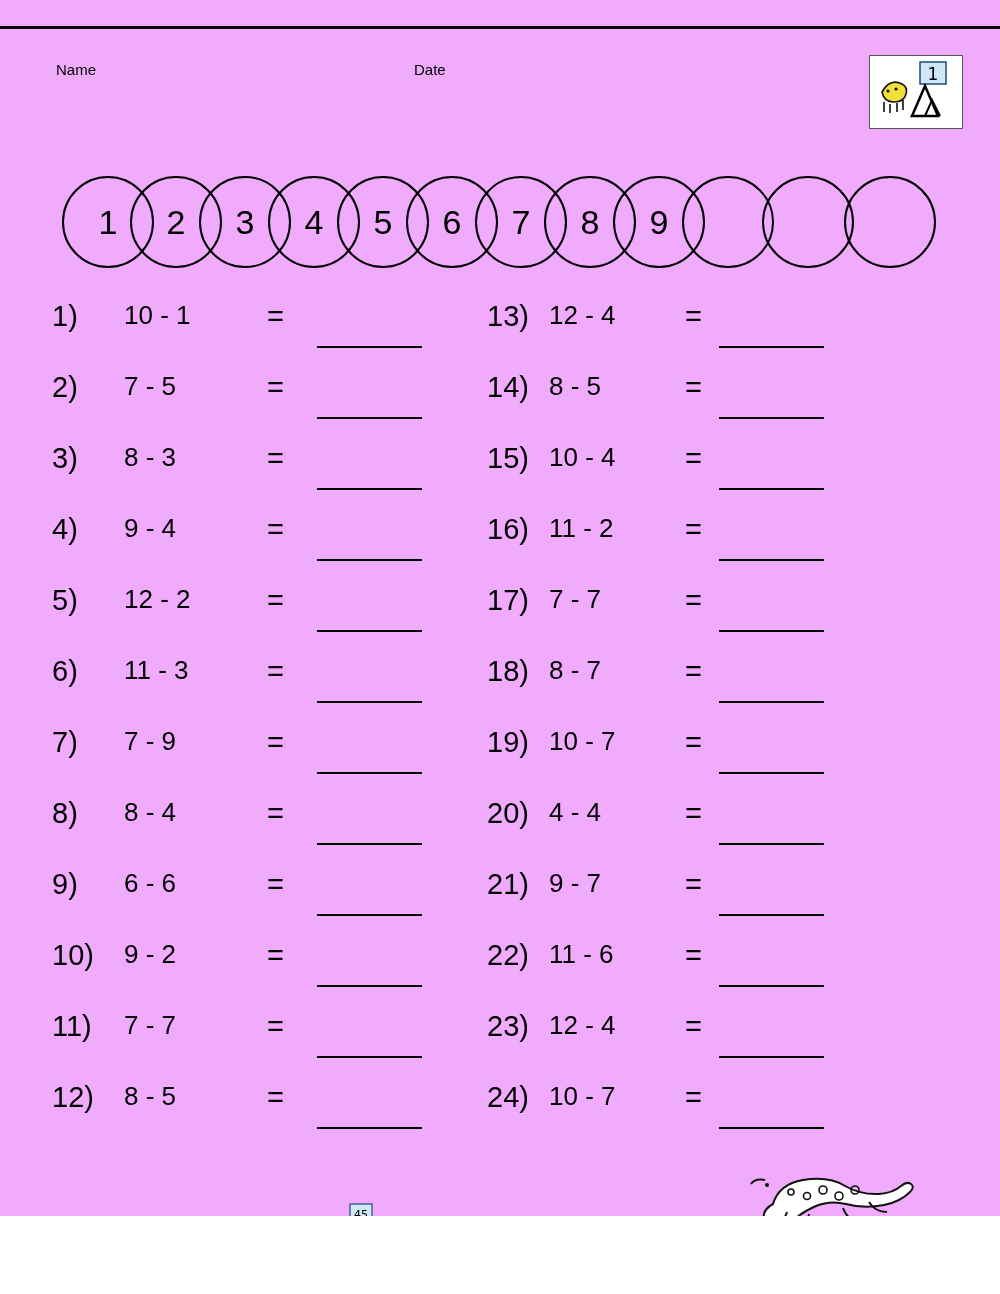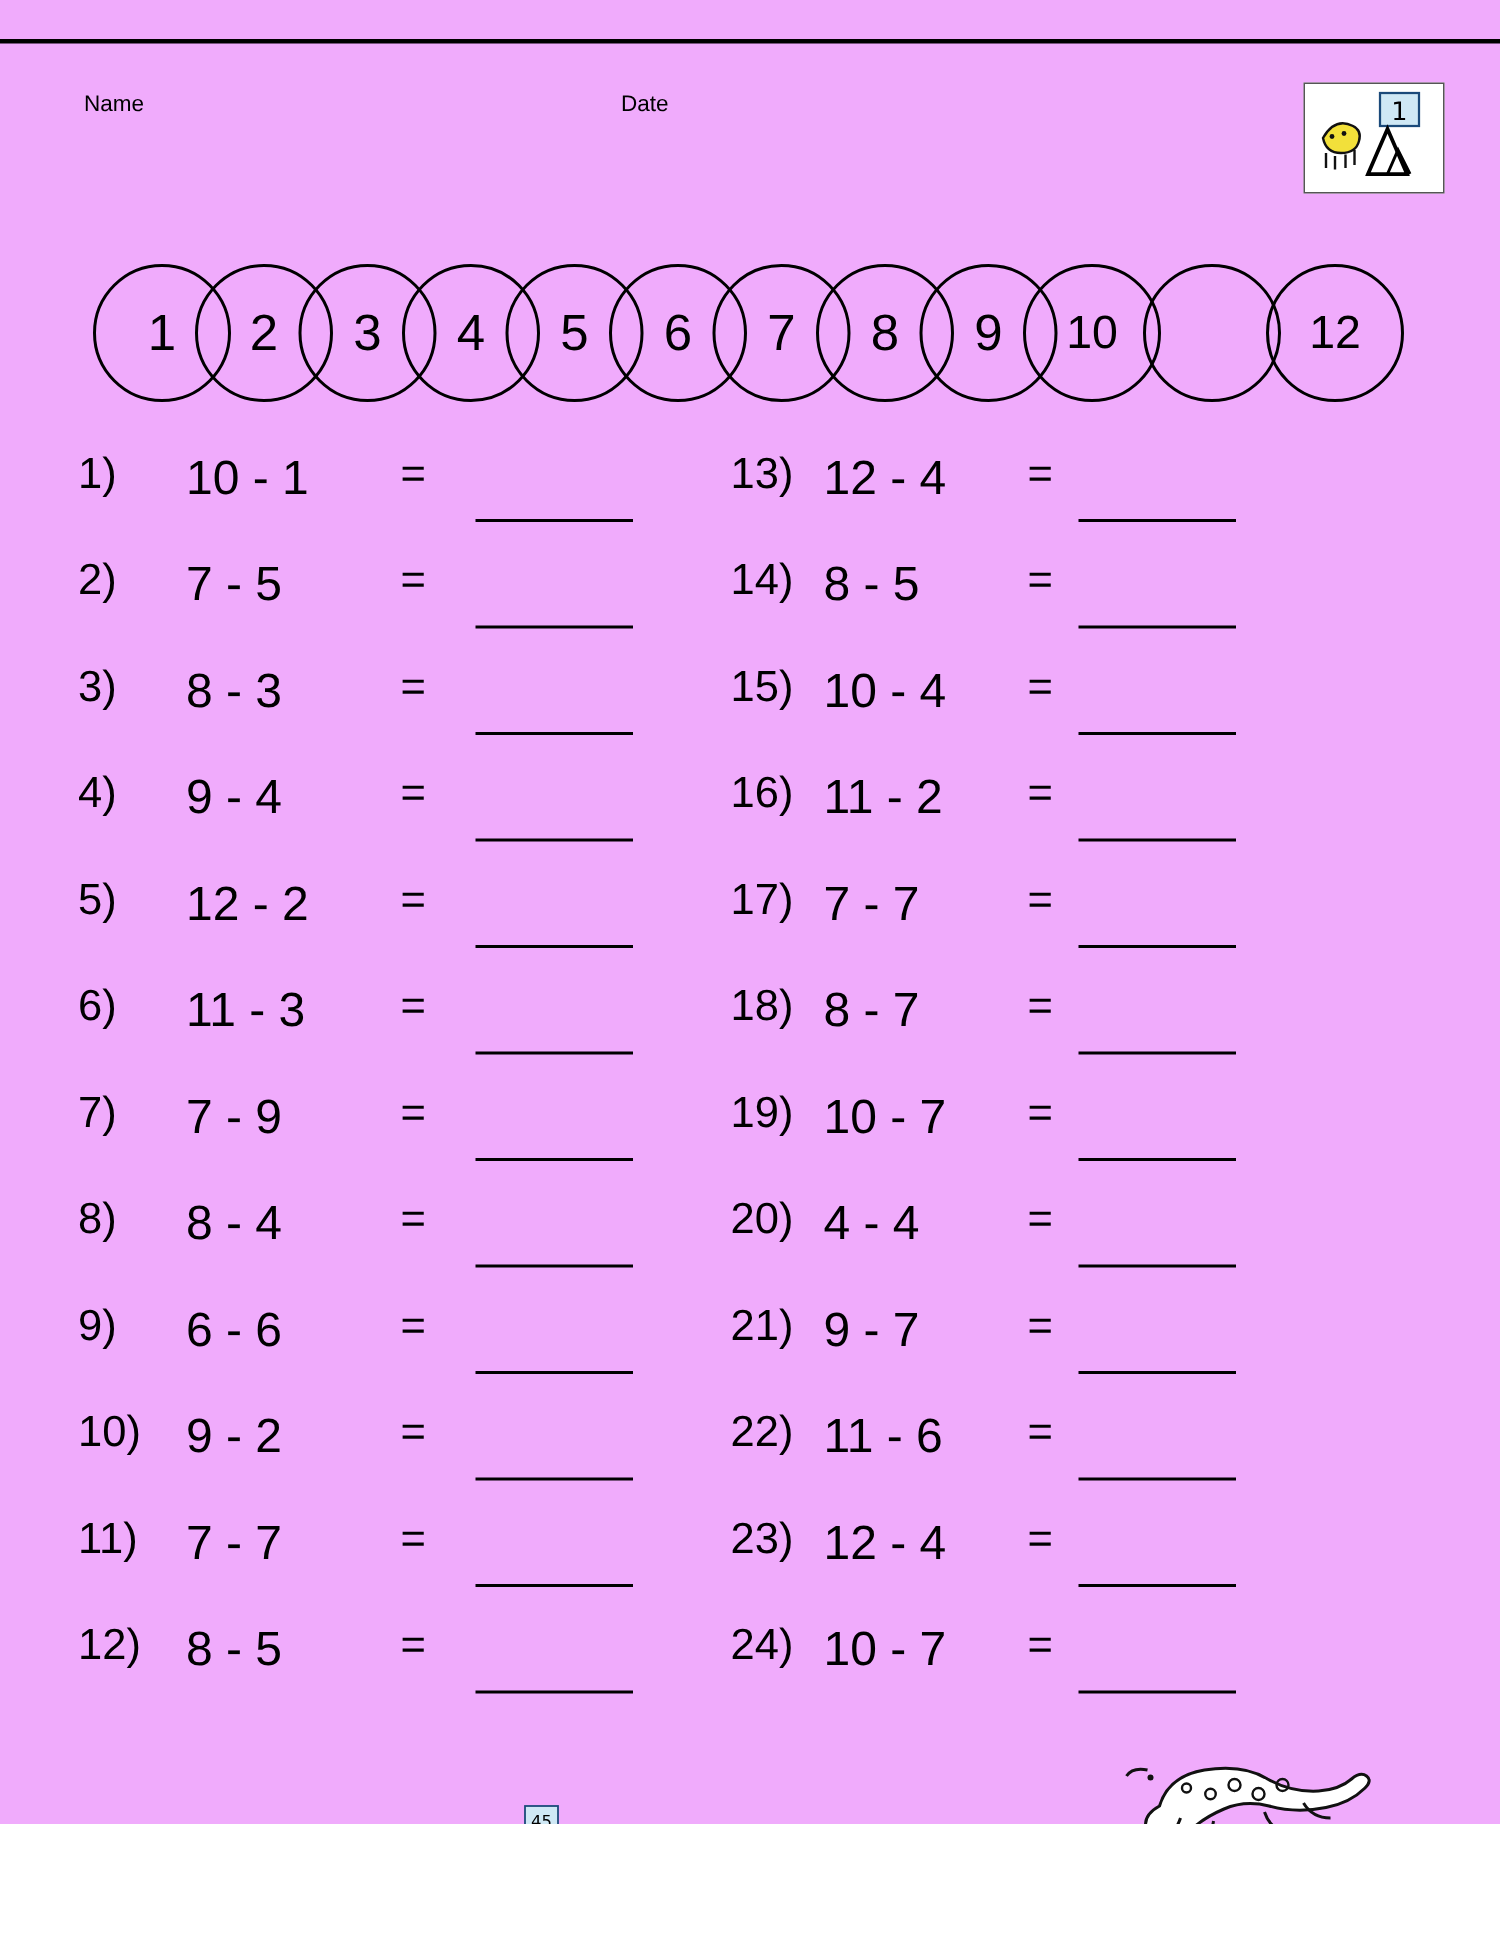--- a/index.html
+++ b/index.html
@@ -103,21 +103,21 @@
     top: 0;
     width: 72px;
     font-size: 29px;
     text-align: left;
     white-space: nowrap;
   }
   .p-expr {
     position: absolute;
     left: 72px;
     top: 0;
-    font-size: 32px;
+    font-size: 26px;
     white-space: nowrap;
   }
   .p-eq {
     position: absolute;
     left: 215px;
     top: 0;
     font-size: 29px;
   }
   .p-blank {
     position: absolute;
@@ -224,24 +224,22 @@
     <div class="nl-num" style="left:275px">5</div>
     <div class="nl-circle" style="left:344px"></div>
     <div class="nl-num" style="left:344px">6</div>
     <div class="nl-circle" style="left:413px"></div>
     <div class="nl-num" style="left:413px">7</div>
     <div class="nl-circle" style="left:482px"></div>
     <div class="nl-num" style="left:482px">8</div>
     <div class="nl-circle" style="left:551px"></div>
     <div class="nl-num" style="left:551px">9</div>
     <div class="nl-circle" style="left:620px"></div>
-    <div class="nl-num" style="left:620px;font-size:31px">10</div>
     <div class="nl-circle" style="left:700px"></div>
     <div class="nl-circle" style="left:782px"></div>
-    <div class="nl-num" style="left:782px;font-size:31px">12</div>
   </div>
 
   <div class="col col-left">
     <div class="prob">
       <span class="p-index">1)</span>
       <span class="p-expr">10 - 1</span>
       <span class="p-eq">=</span>
       <span class="p-blank"></span>
     </div>
     <div class="prob">

